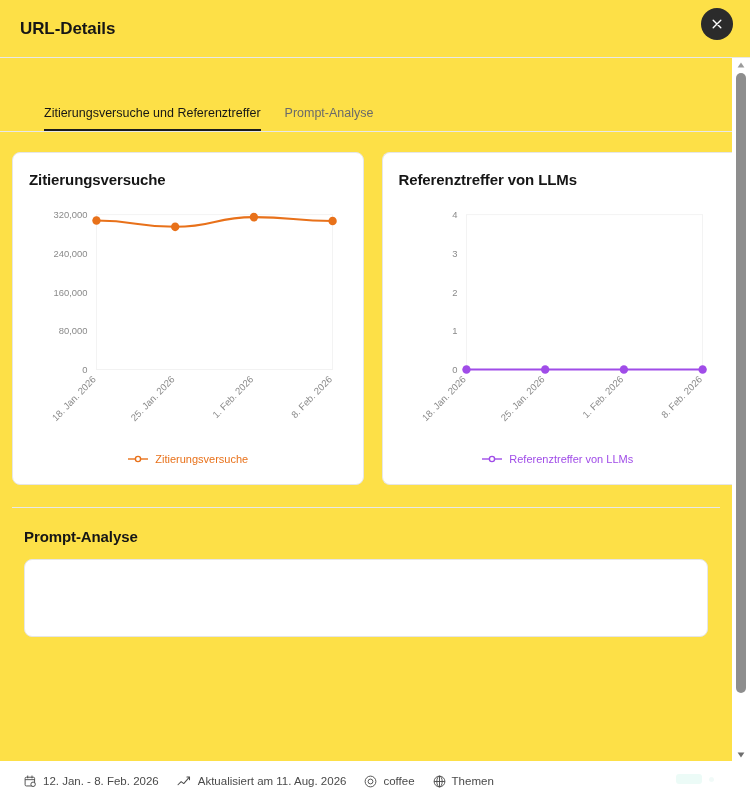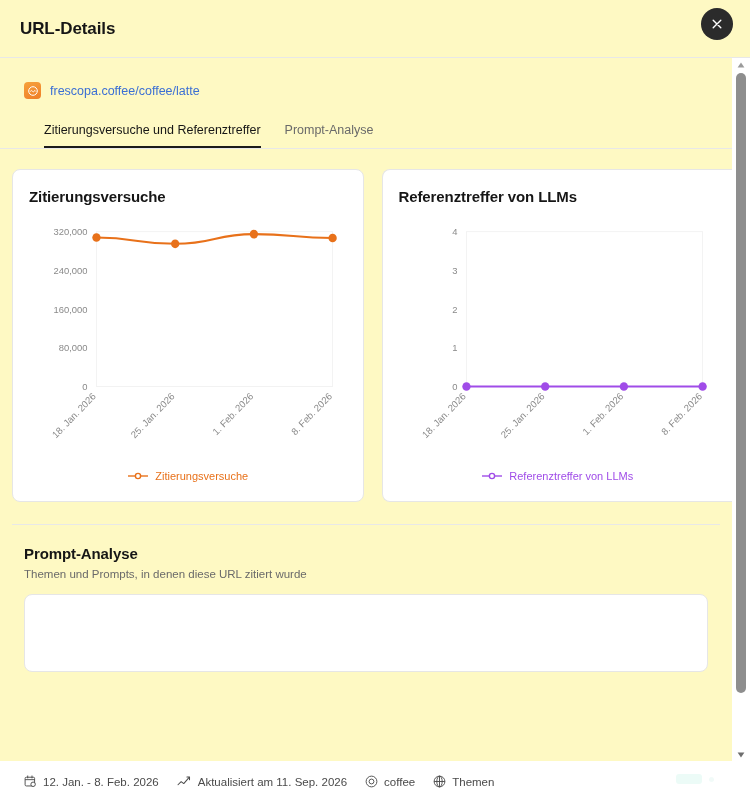--- a/index.html
+++ b/index.html
@@ -10,21 +10,21 @@
     background: #ffffff;
     font-family: "Liberation Sans", sans-serif;
     color: #1b1b1b;
     overflow: hidden;
   }
 
   .modal {
     position: relative;
     width: 750px;
     height: 801px;
-    background: #fef9c3;
+    background: #fde047;
     display: flex;
     flex-direction: column;
   }
 
   
   .modal-header {
     position: relative;
     height: 58px;
     flex: 0 0 58px;
     display: flex;
@@ -236,21 +236,21 @@
     height: 40px;
     display: flex;
     align-items: center;
     gap: 18px;
     padding: 0 24px;
     position: relative;
     background: #ffffff;
   }
   .footer-item {
     display: flex;
-    align-items: flex-end;
+    align-items: center;
     gap: 6px;
     font-size: 11.5px;
     color: #4a4a4a;
     white-space: nowrap;
   }
   .footer-item svg { display: block; flex: 0 0 auto; }
   .footer-ghost {
     position: absolute;
     right: 48px;
     top: 13px;
@@ -284,29 +284,20 @@
           <path d="M3.2 3.2 L10.8 10.8 M10.8 3.2 L3.2 10.8" stroke="#ffffff" stroke-width="1.4" stroke-linecap="round"></path>
         </svg>
       </span>
     </button>
   </div>
 
   <div class="scroll-area">
     <div class="scroll-inner">
 
       <div class="url-block">
-        <div class="url-row">
-          <span class="favicon">
-            <svg width="12" height="12" viewBox="0 0 12 12">
-              <circle cx="6" cy="6" r="4.3" fill="none" stroke="#ffffff" stroke-width="1"></circle>
-              <path d="M3.4 6.2 Q4.3 4.6 5.3 6.2 Q6.2 7.7 7.1 6.2 Q8 4.6 8.8 6.2" fill="none" stroke="#ffffff" stroke-width="0.9" stroke-linecap="round"></path>
-            </svg>
-          </span>
-          <a class="url-link" href="#">frescopa.coffee/coffee/latte</a>
-        </div>
       </div>
 
       <div class="tabs">
         <button class="tab active">Zitierungsversuche und Referenztreffer</button>
         <button class="tab">Prompt-Analyse</button>
       </div>
 
       <div class="charts-row">
 
         <div class="chart-card">
@@ -375,21 +366,20 @@
             </span>
             <span class="legend-label" style="color:#A04CE8">Referenztreffer von LLMs</span>
           </div>
         </div>
       </div>
 
       <div class="section-divider"></div>
 
       <div class="prompt-section">
         <div class="prompt-title">Prompt-Analyse</div>
-        <div class="prompt-sub">Themen und Prompts, in denen diese URL zitiert wurde</div>
         <div class="prompt-box"></div>
       </div>
 
     </div>
 
     <div class="scrollbar">
       <div class="sb-arrow">
         <svg width="8" height="6" viewBox="0 0 8 6">
             <path d="M4 0.6 L7.4 5.4 L0.6 5.4 Z" fill="#9b9b9b"></path>
           </svg>
@@ -420,21 +410,21 @@
       <span>12. Jan. - 8. Feb. 2026</span>
     </div>
 
     <div class="footer-item">
       <span>
         <svg width="15" height="13" viewBox="0 0 16 14">
           <path d="M1 10.5 L4.4 7.2 L7.2 9.2 L13 2.6" fill="none" stroke="#4a4a4a" stroke-width="1.1" stroke-linecap="round" stroke-linejoin="round"></path>
           <path d="M10.6 2.2 L13.4 2.2 L13.4 5" fill="none" stroke="#4a4a4a" stroke-width="1.1" stroke-linecap="round" stroke-linejoin="round"></path>
         </svg>
       </span>
-      <span>Aktualisiert am 11. Sep. 2026</span>
+      <span>Aktualisiert am 11. Aug. 2026</span>
     </div>
 
     <div class="footer-item">
       <span>
         <svg width="13" height="13" viewBox="0 0 14 14">
           <circle cx="7" cy="7" r="5.8" fill="none" stroke="#4a4a4a" stroke-width="1"></circle>
           <circle cx="7" cy="7" r="2.6" fill="none" stroke="#4a4a4a" stroke-width="1"></circle>
         </svg>
       </span>
       <span>coffee</span>

